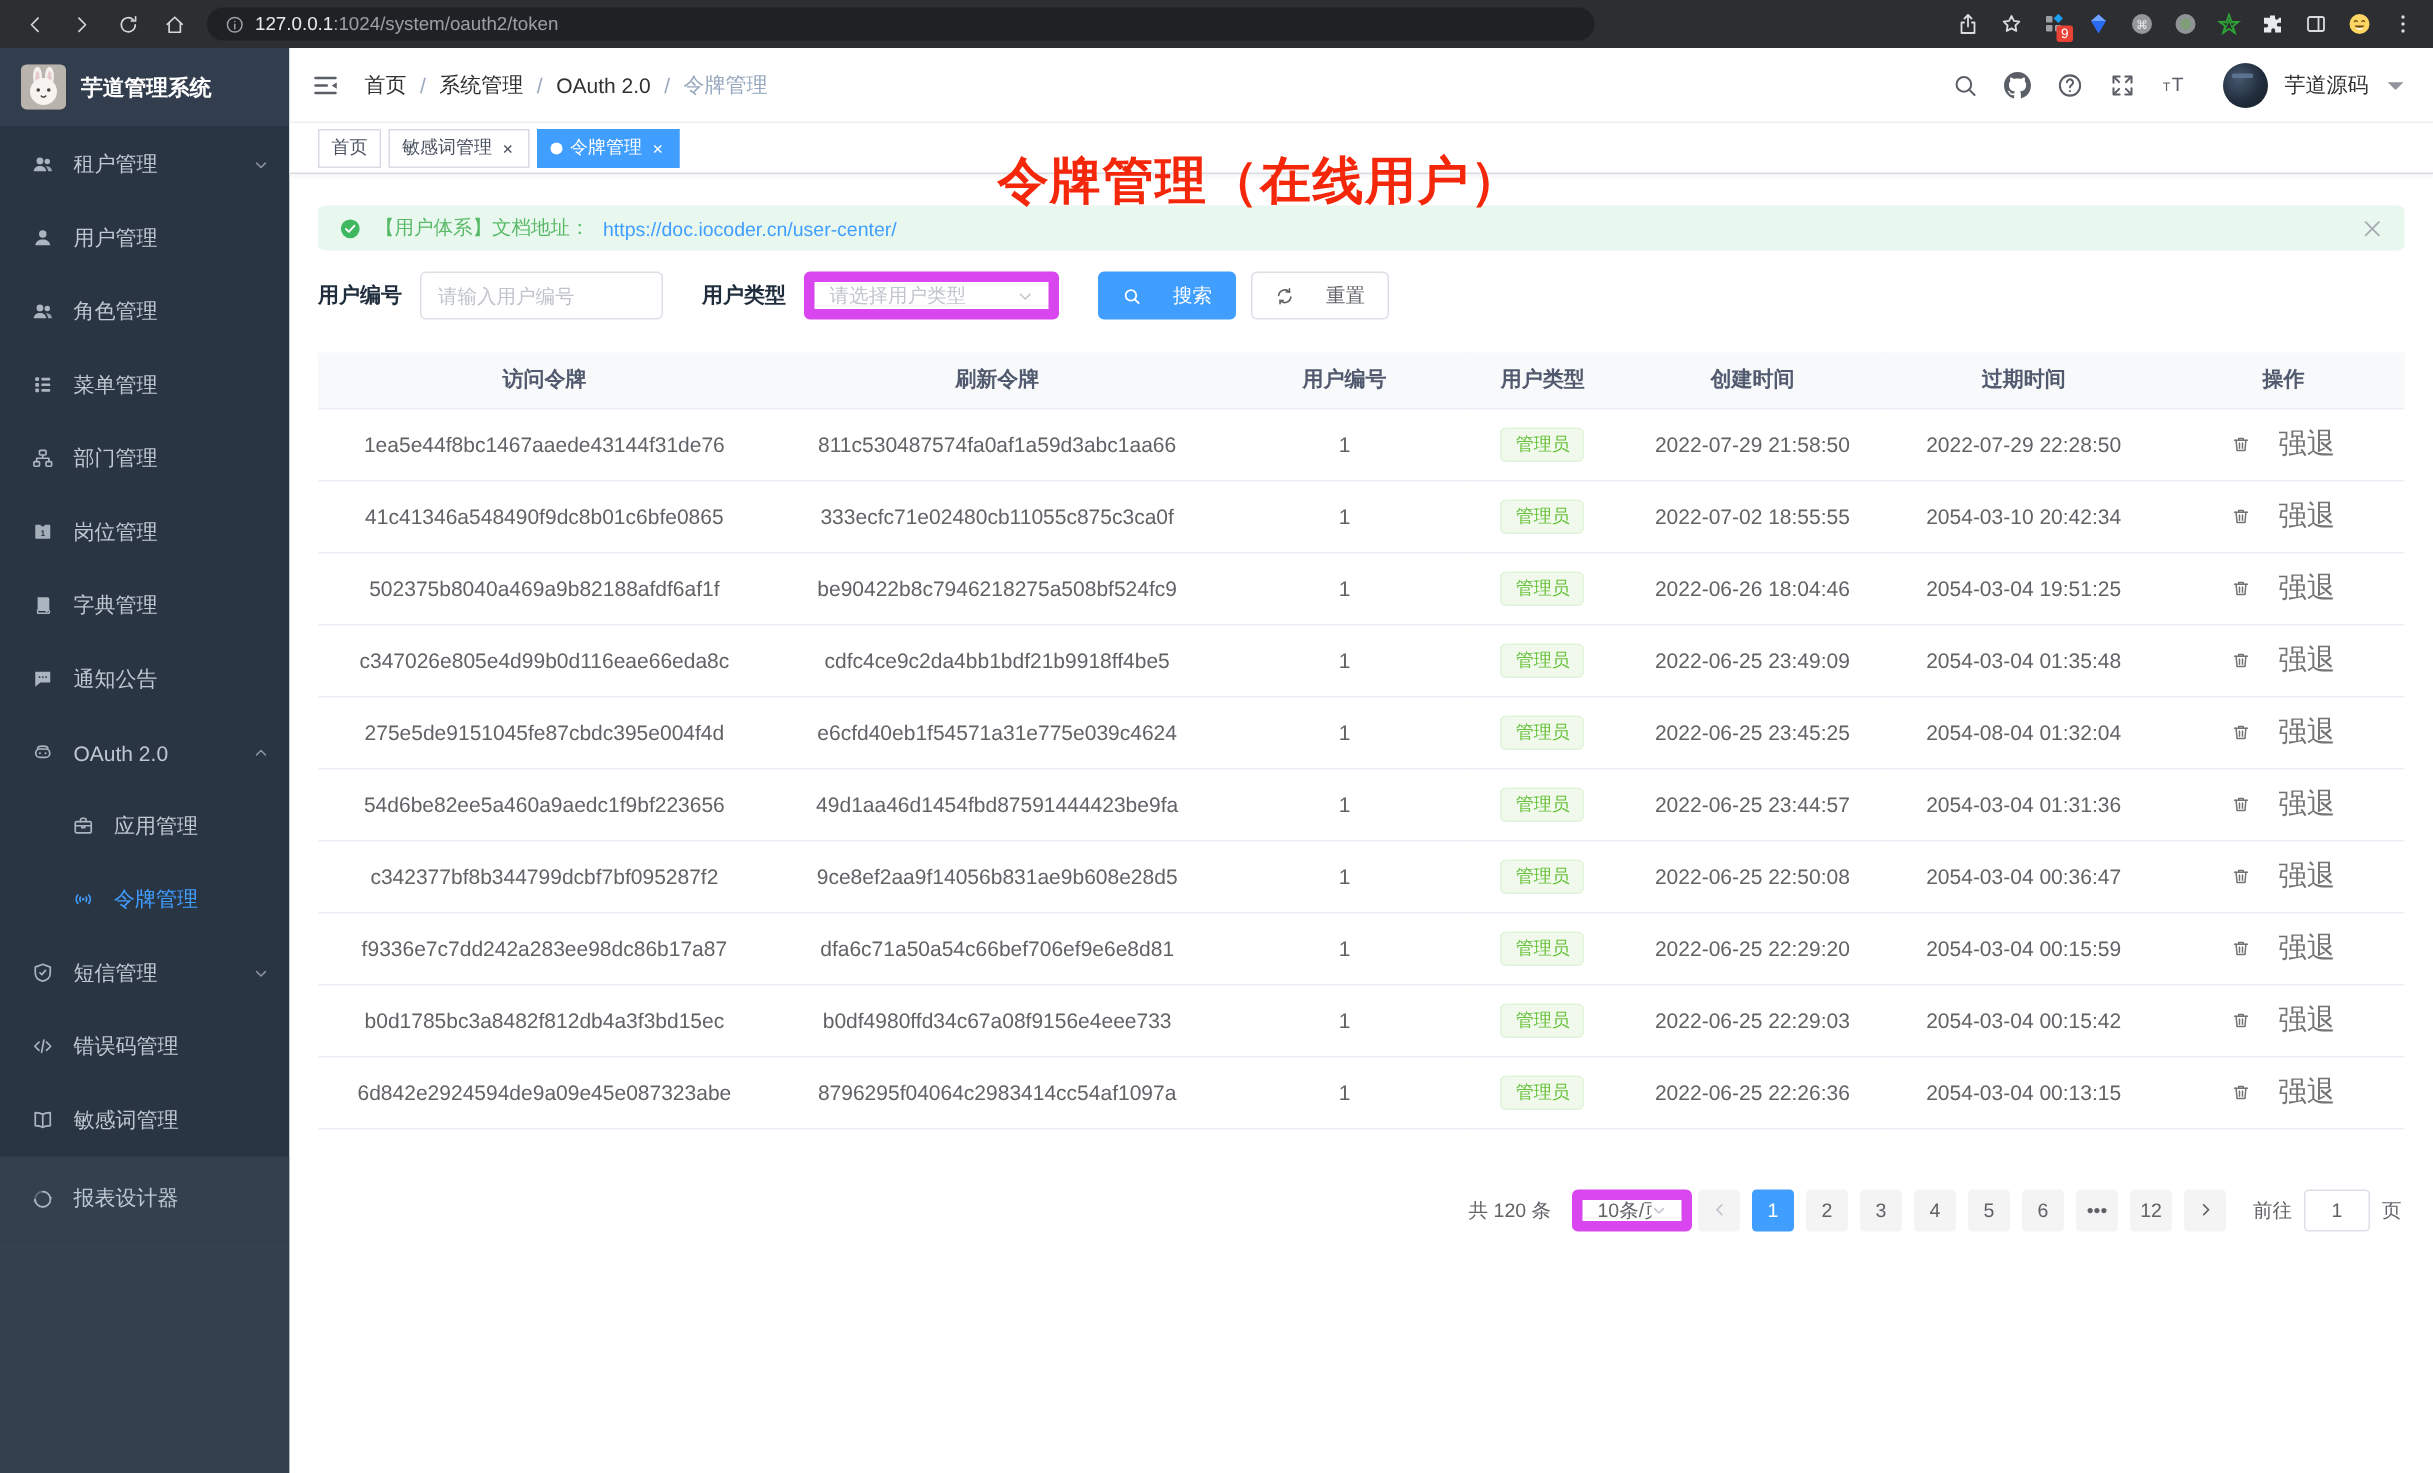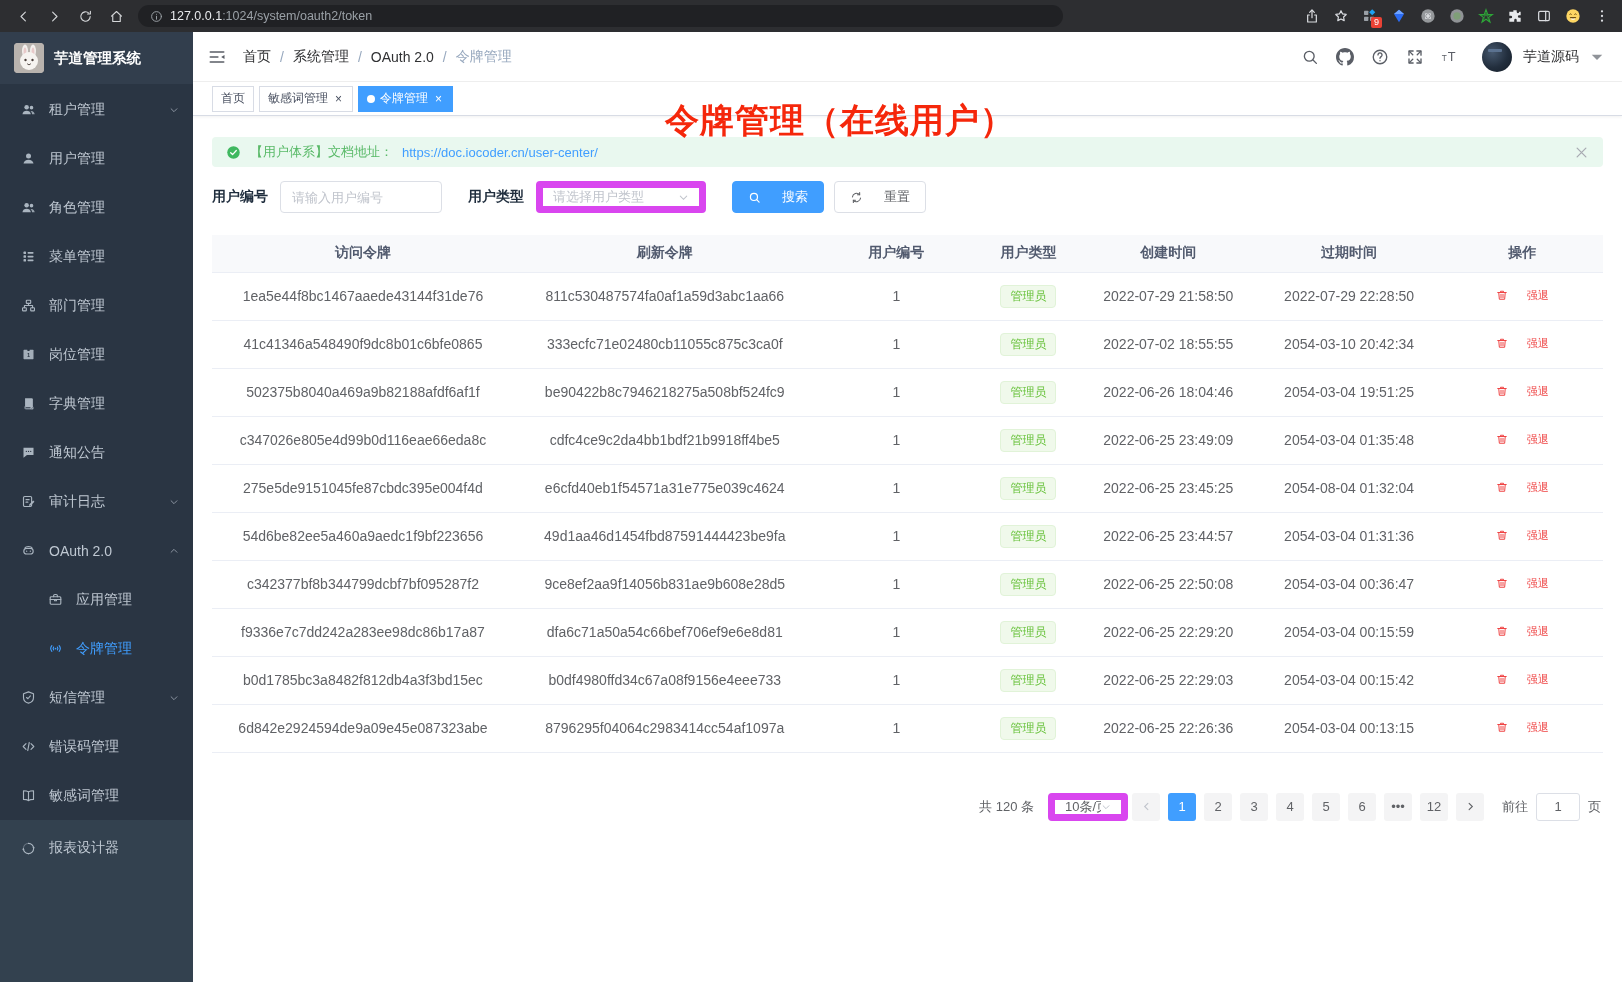--- a/index.html
+++ b/index.html
@@ -81,21 +81,21 @@
   .btn { height:32px; display:inline-flex; align-items:center; gap:21px; padding:0 15px; border-radius:4px; font-size:13px; cursor:pointer; border:1px solid #dcdfe6; background:#fff; color:#606266; font-family:inherit; }
   .btn .icon { width:13px; height:13px; }
   .btn.primary { background:#409eff; border-color:#409eff; color:#fff; }
   .btn + .btn { margin-left:10px; }
 
   
   table { width:100%; border-collapse:collapse; table-layout:fixed; }
   thead th { height:37px; background:#f8f9fb; color:#515a6e; font-weight:700; font-size:14px; text-align:center; border-bottom:1px solid #ebeef5; }
   tbody td { height:48px; text-align:center; color:#606266; font-size:14px; border-bottom:1px solid #ebeef5; white-space:nowrap; overflow:hidden; }
   .tag-success { display:inline-block; padding:2px 9px; font-size:12px; line-height:17px; color:#67c23a; background:#f0f9eb; border:1px solid #e1f3d8; border-radius:4px; }
-  .link-danger { display:inline-flex; align-items:center; gap:19px; color:#ef4444; font-size:11px; cursor:pointer; }
+  .link-danger { display:inline-flex; align-items:center; gap:19px; color:#737373; font-size:19px; cursor:pointer; }
   .link-danger .icon { width:12px; height:12px; }
 
   
   .pagination { display:flex; align-items:center; justify-content:flex-end; margin:40px 2px 0; font-size:13px; color:#606266; }
   .pg-total { margin-right:14px; }
   .pg-size { width:80px; height:28px; font-size:13px; color:#606266; }
   .pg-size .icon { width:10px; height:10px; }
   .pg-btn { min-width:28px; height:28px; line-height:28px; text-align:center; background:#f4f4f5; border-radius:3px; margin:0 4px; cursor:pointer; color:#606266; display:inline-flex; align-items:center; justify-content:center; padding:0 4px; }
   .pg-btn.active { background:#409eff; color:#fff; }
   .pg-btn .icon { width:11px; height:11px; }
@@ -322,35 +322,20 @@
         <div class="menu-item">
           <span class="icon ">
             <svg viewBox="0 0 24 24" fill="currentColor" stroke="none">
               <path d="M4 4.5h16v11.5H9.5L4 20.5z"></path>
               <circle cx="8.5" cy="10.2" r="1" fill="#2a3543"></circle>
               <circle cx="12" cy="10.2" r="1" fill="#2a3543"></circle>
               <circle cx="15.5" cy="10.2" r="1" fill="#2a3543"></circle>
             </svg>
           </span>
           <span class="mi-label">通知公告</span>
-        </div>
-        <div class="menu-item">
-          <span class="icon ">
-            <svg viewBox="0 0 24 24" fill="none" stroke="currentColor" stroke-width="1.8" stroke-linecap="round" stroke-linejoin="round">
-              <rect x="4" y="4" width="13" height="16" rx="2"></rect>
-              <path d="M8 9h5M8 13h3"></path>
-              <path d="M13.5 16.5l6-6 2 2-6 6-2.6.6z" fill="currentColor" stroke="none"></path>
-            </svg>
-          </span>
-          <span class="mi-label">审计日志</span>
-          <span class="icon chev">
-            <svg viewBox="0 0 24 24" fill="none" stroke="currentColor" stroke-width="2.4" stroke-linecap="round" stroke-linejoin="round">
-              <path d="M5 9l7 7 7-7"></path>
-            </svg>
-          </span>
         </div>
         <div class="menu-item">
           <span class="icon ">
             <svg viewBox="0 0 24 24" fill="none" stroke="currentColor" stroke-width="1.8" stroke-linecap="round" stroke-linejoin="round">
               <path d="M6.5 7.5c1.2-2.6 9.8-2.6 11 0"></path>
               <rect x="4.5" y="8.5" width="15" height="9" rx="4.5"></rect>
               <circle cx="9" cy="13" r="1.1" fill="currentColor" stroke="none"></circle>
               <circle cx="15" cy="13" r="1.1" fill="currentColor" stroke="none"></circle>
             </svg>
           </span>

